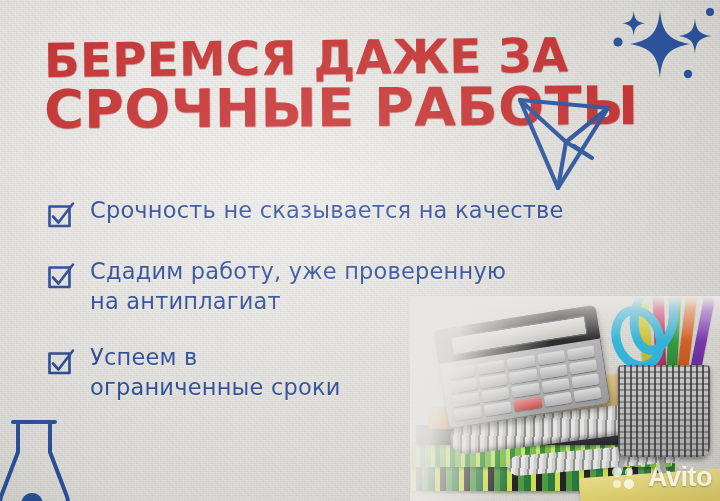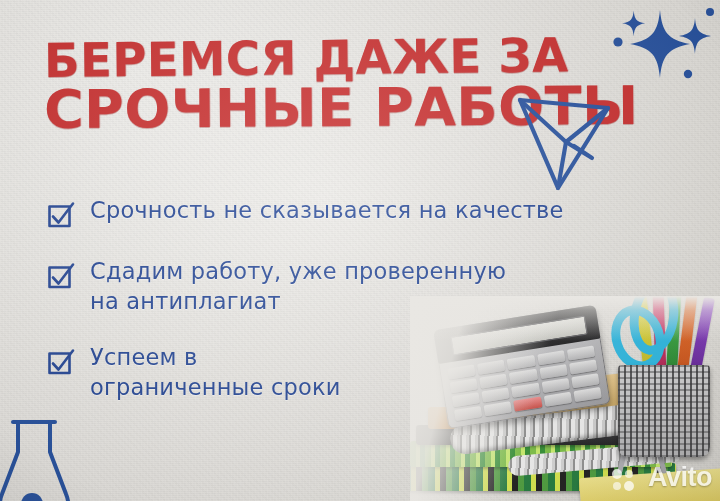--- a/index.html
+++ b/index.html
@@ -260,21 +260,21 @@
     border-radius: 50%;
     background: transparent;
   }
 
   
   .watermark {
     position: absolute;
     right: 8px;
     bottom: 8px;
     display: flex;
-    align-items: flex-end;
+    align-items: center;
     gap: 12px;
     z-index: 60;
     opacity: .82;
   }
   .wm-mark { width: 26px; height: 26px; }
   .wm-text {
     color: rgba(255,255,255,.95);
     font-size: 27px;
     font-weight: 700;
     font-family: "Liberation Sans", sans-serif;

